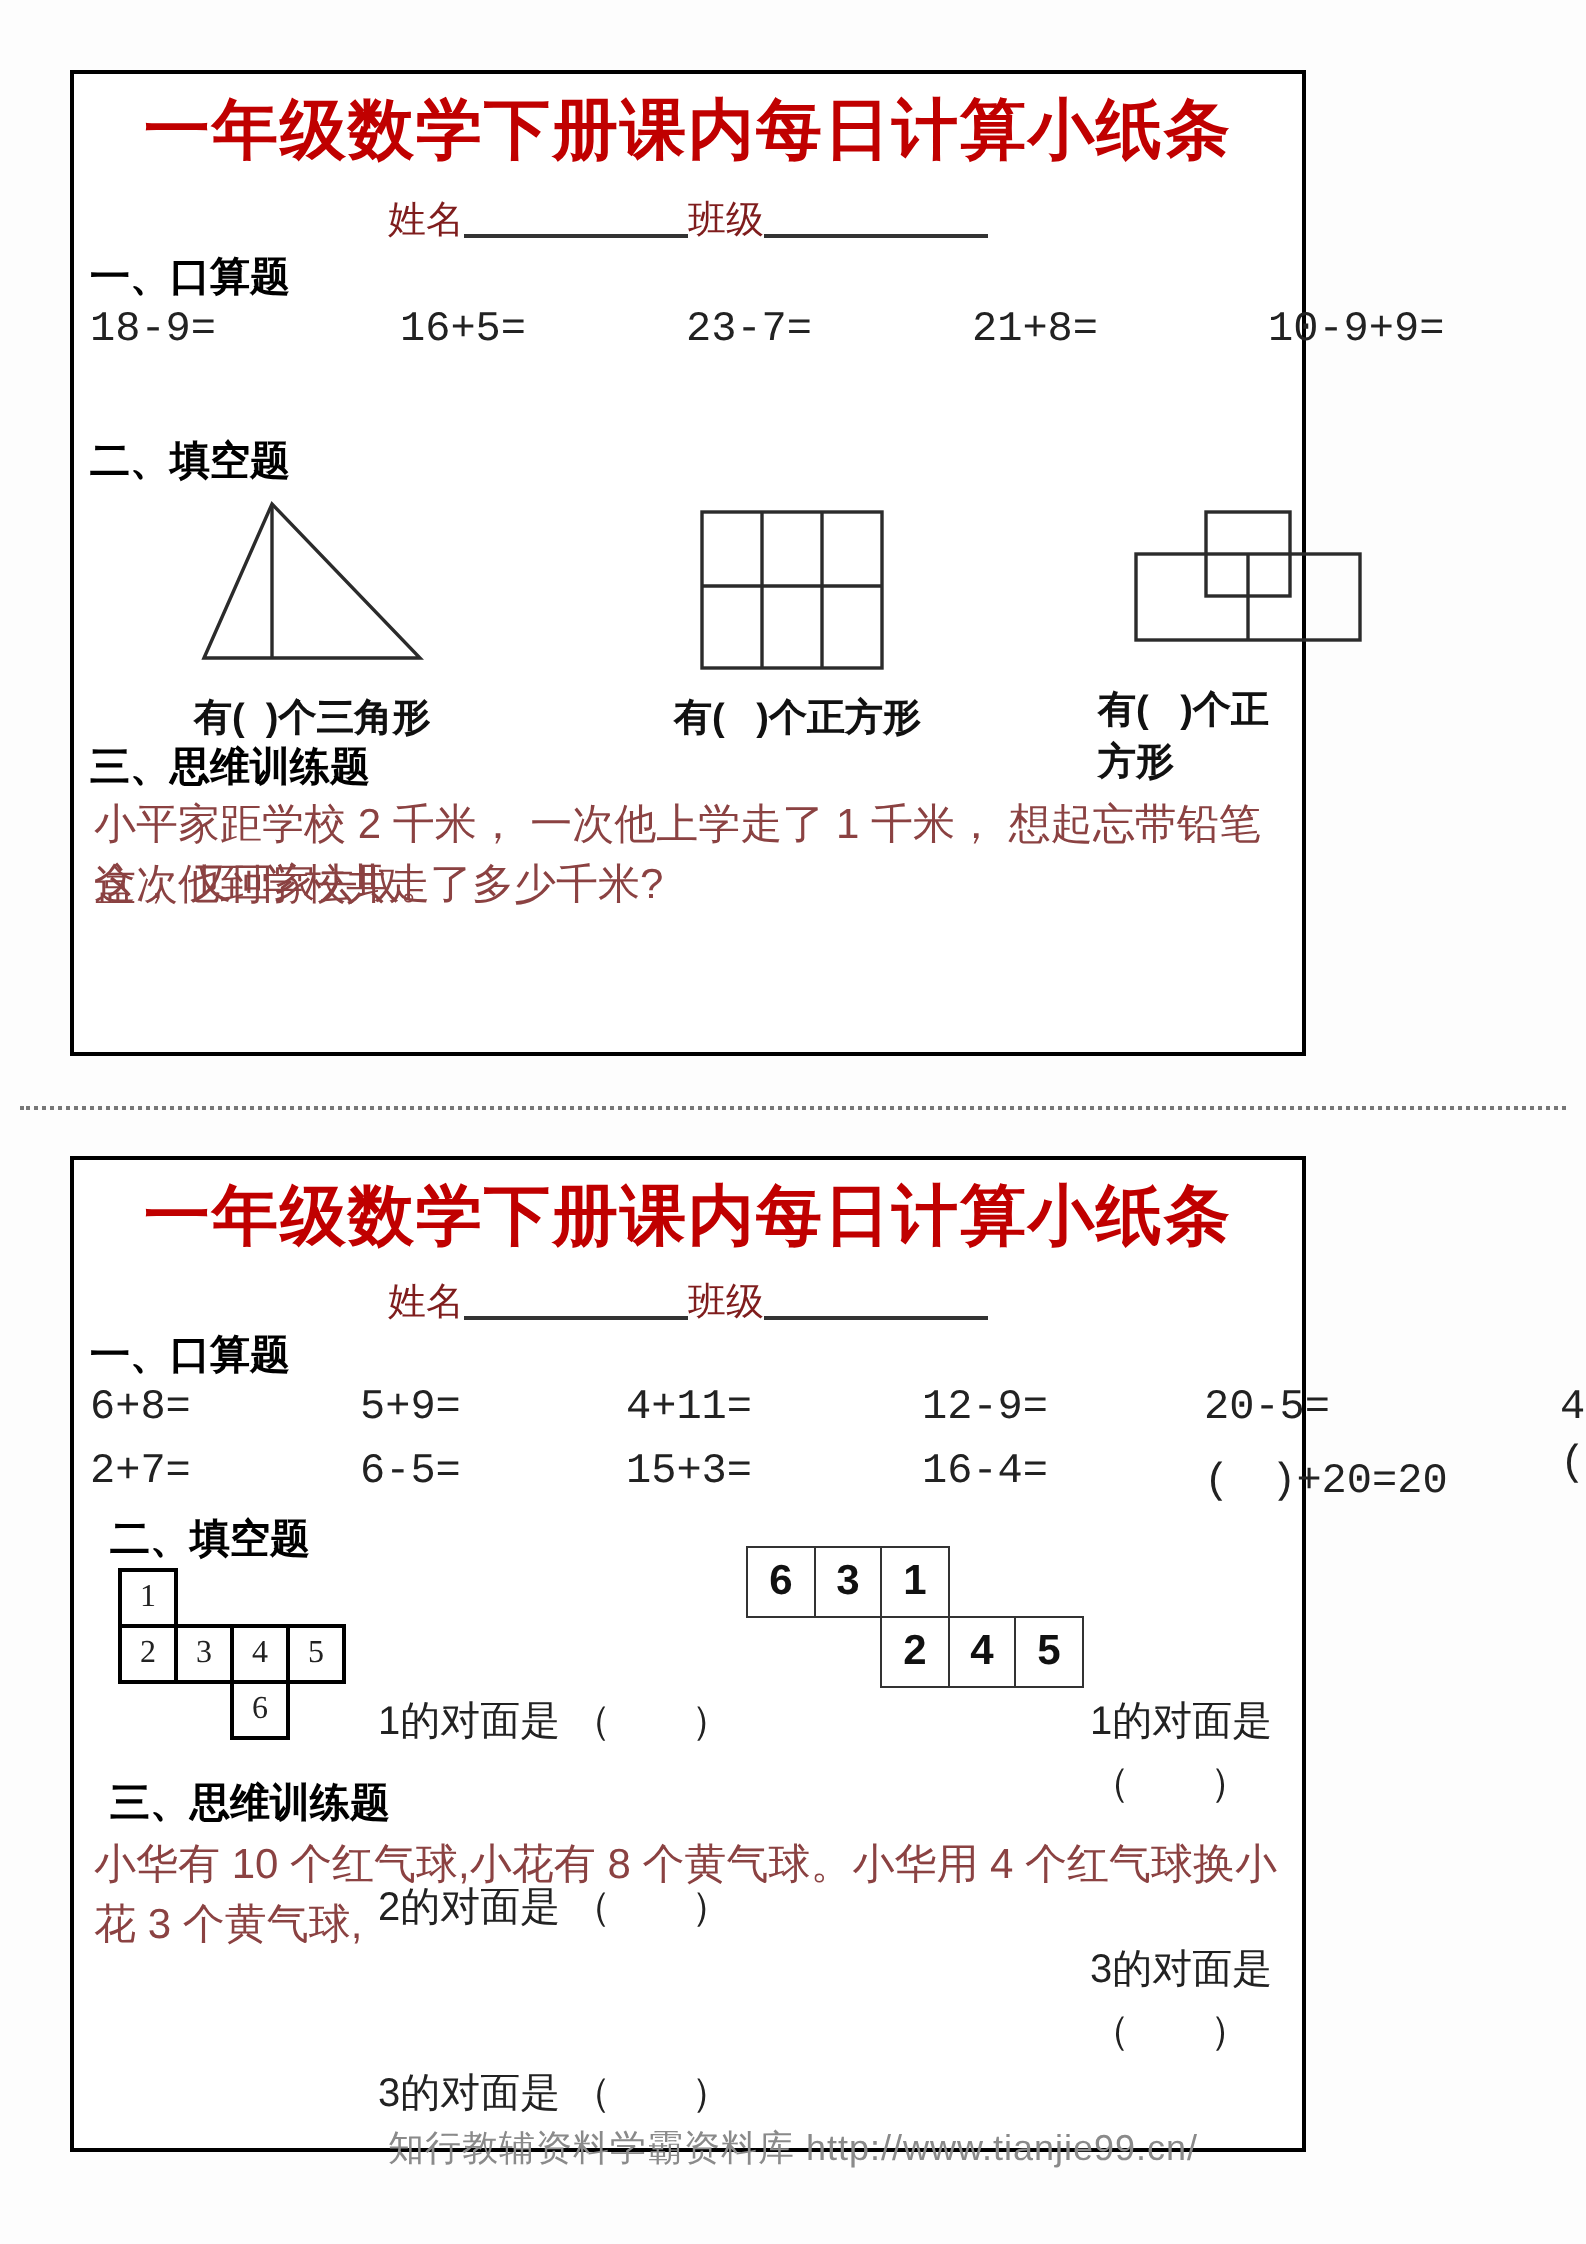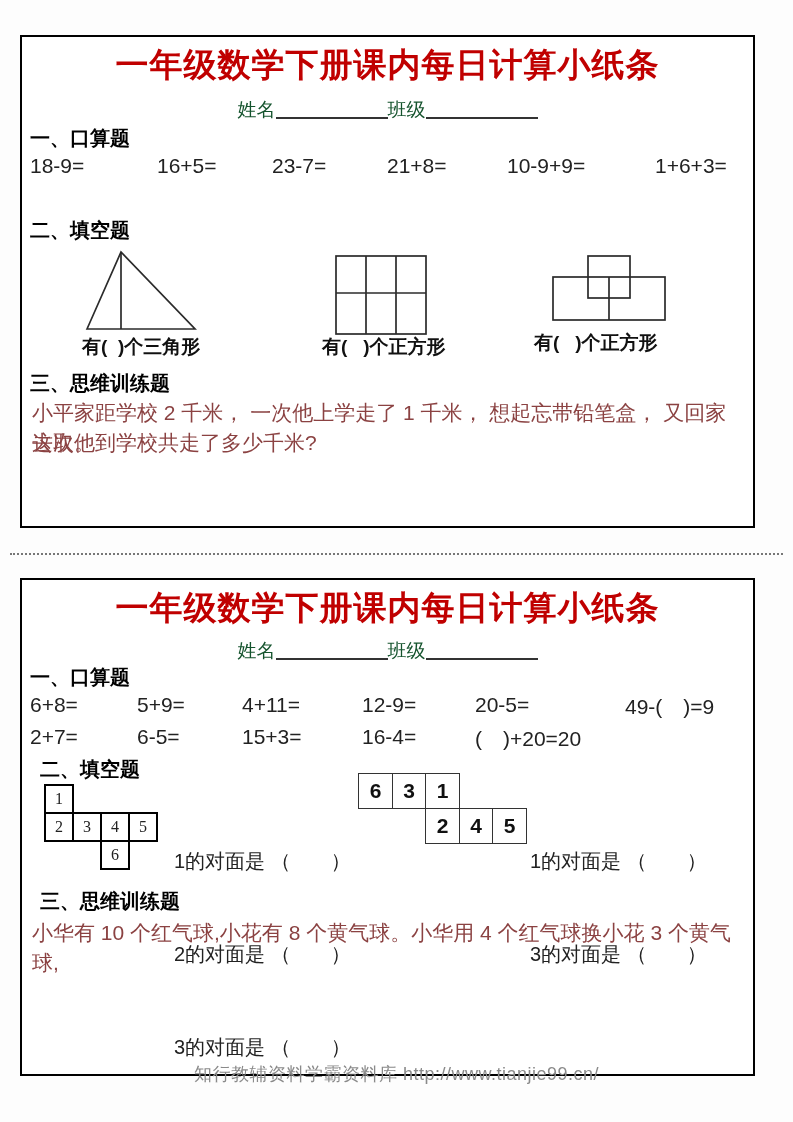--- a/index.html
+++ b/index.html
@@ -13,64 +13,66 @@
   html,body{background:#ffffff;}
   body{
     width:793px;height:1122px;
     font-family:"Liberation Sans", sans-serif;
     color:var(--ink);
     position:relative;overflow:hidden;
   }
   .page{position:absolute;inset:0;background:#fdfdfd;}
 
   .sheet{
-    position:absolute;left:20px;width:735px;
+    position:absolute;left:35px;width:618px;
     border:2px solid #000;background:#fff;
   }
   #sheet1{top:35px;height:493px;}
   #sheet2{top:578px;height:498px;}
 
   .sheet-title{
     position:absolute;top:6px;left:0;right:0;
     text-align:center;font-size:33px;font-weight:bold;
     letter-spacing:1px;color:var(--title-red);
     font-family:"Liberation Serif", serif;
   }
   .nameline{
     position:absolute;left:0;right:0;text-align:center;
-    font-size:19px;color:#14532d;
+    font-size:19px;color:#7f1d1d;
   }
   #sheet1 .nameline{top:60px;}
   #sheet2 .nameline{top:58px;}
   .blank{
     display:inline-block;width:112px;height:1.05em;
     border-bottom:2px solid #333;vertical-align:-3px;
   }
   .heading{
     position:absolute;left:8px;
     font-size:20px;font-weight:bold;color:#000000;
     white-space:pre-wrap;
   }
   #sheet2 .heading.indent{left:18px;}
 
   .oral-row{
     position:absolute;left:8px;right:4px;
     display:grid;
-    font-family:Liberation Sans, sans-serif;
+    font-family:Liberation Mono, monospace;
     font-size:21px;color:#222;
     white-space:pre-wrap;
+    gap:28px;
   }
   #sheet1 .oral-row{grid-template-columns:127px 115px 115px 120px 148px 1fr;}
   #sheet2 .oral-row{grid-template-columns:107px 105px 120px 113px 150px 1fr;}
 
   .figure{position:absolute;}
   .figure svg{display:block;}
   .fig-label{
     position:absolute;font-size:19px;font-weight:bold;color:#111;
     white-space:pre-wrap;
+    margin-top:12px;
   }
   .think-text{
     position:absolute;left:10px;right:6px;
     font-size:21px;line-height:30px;color:var(--think);
     white-space:pre-wrap;
   }
 
   
   .net{position:absolute;}
   .cell{

